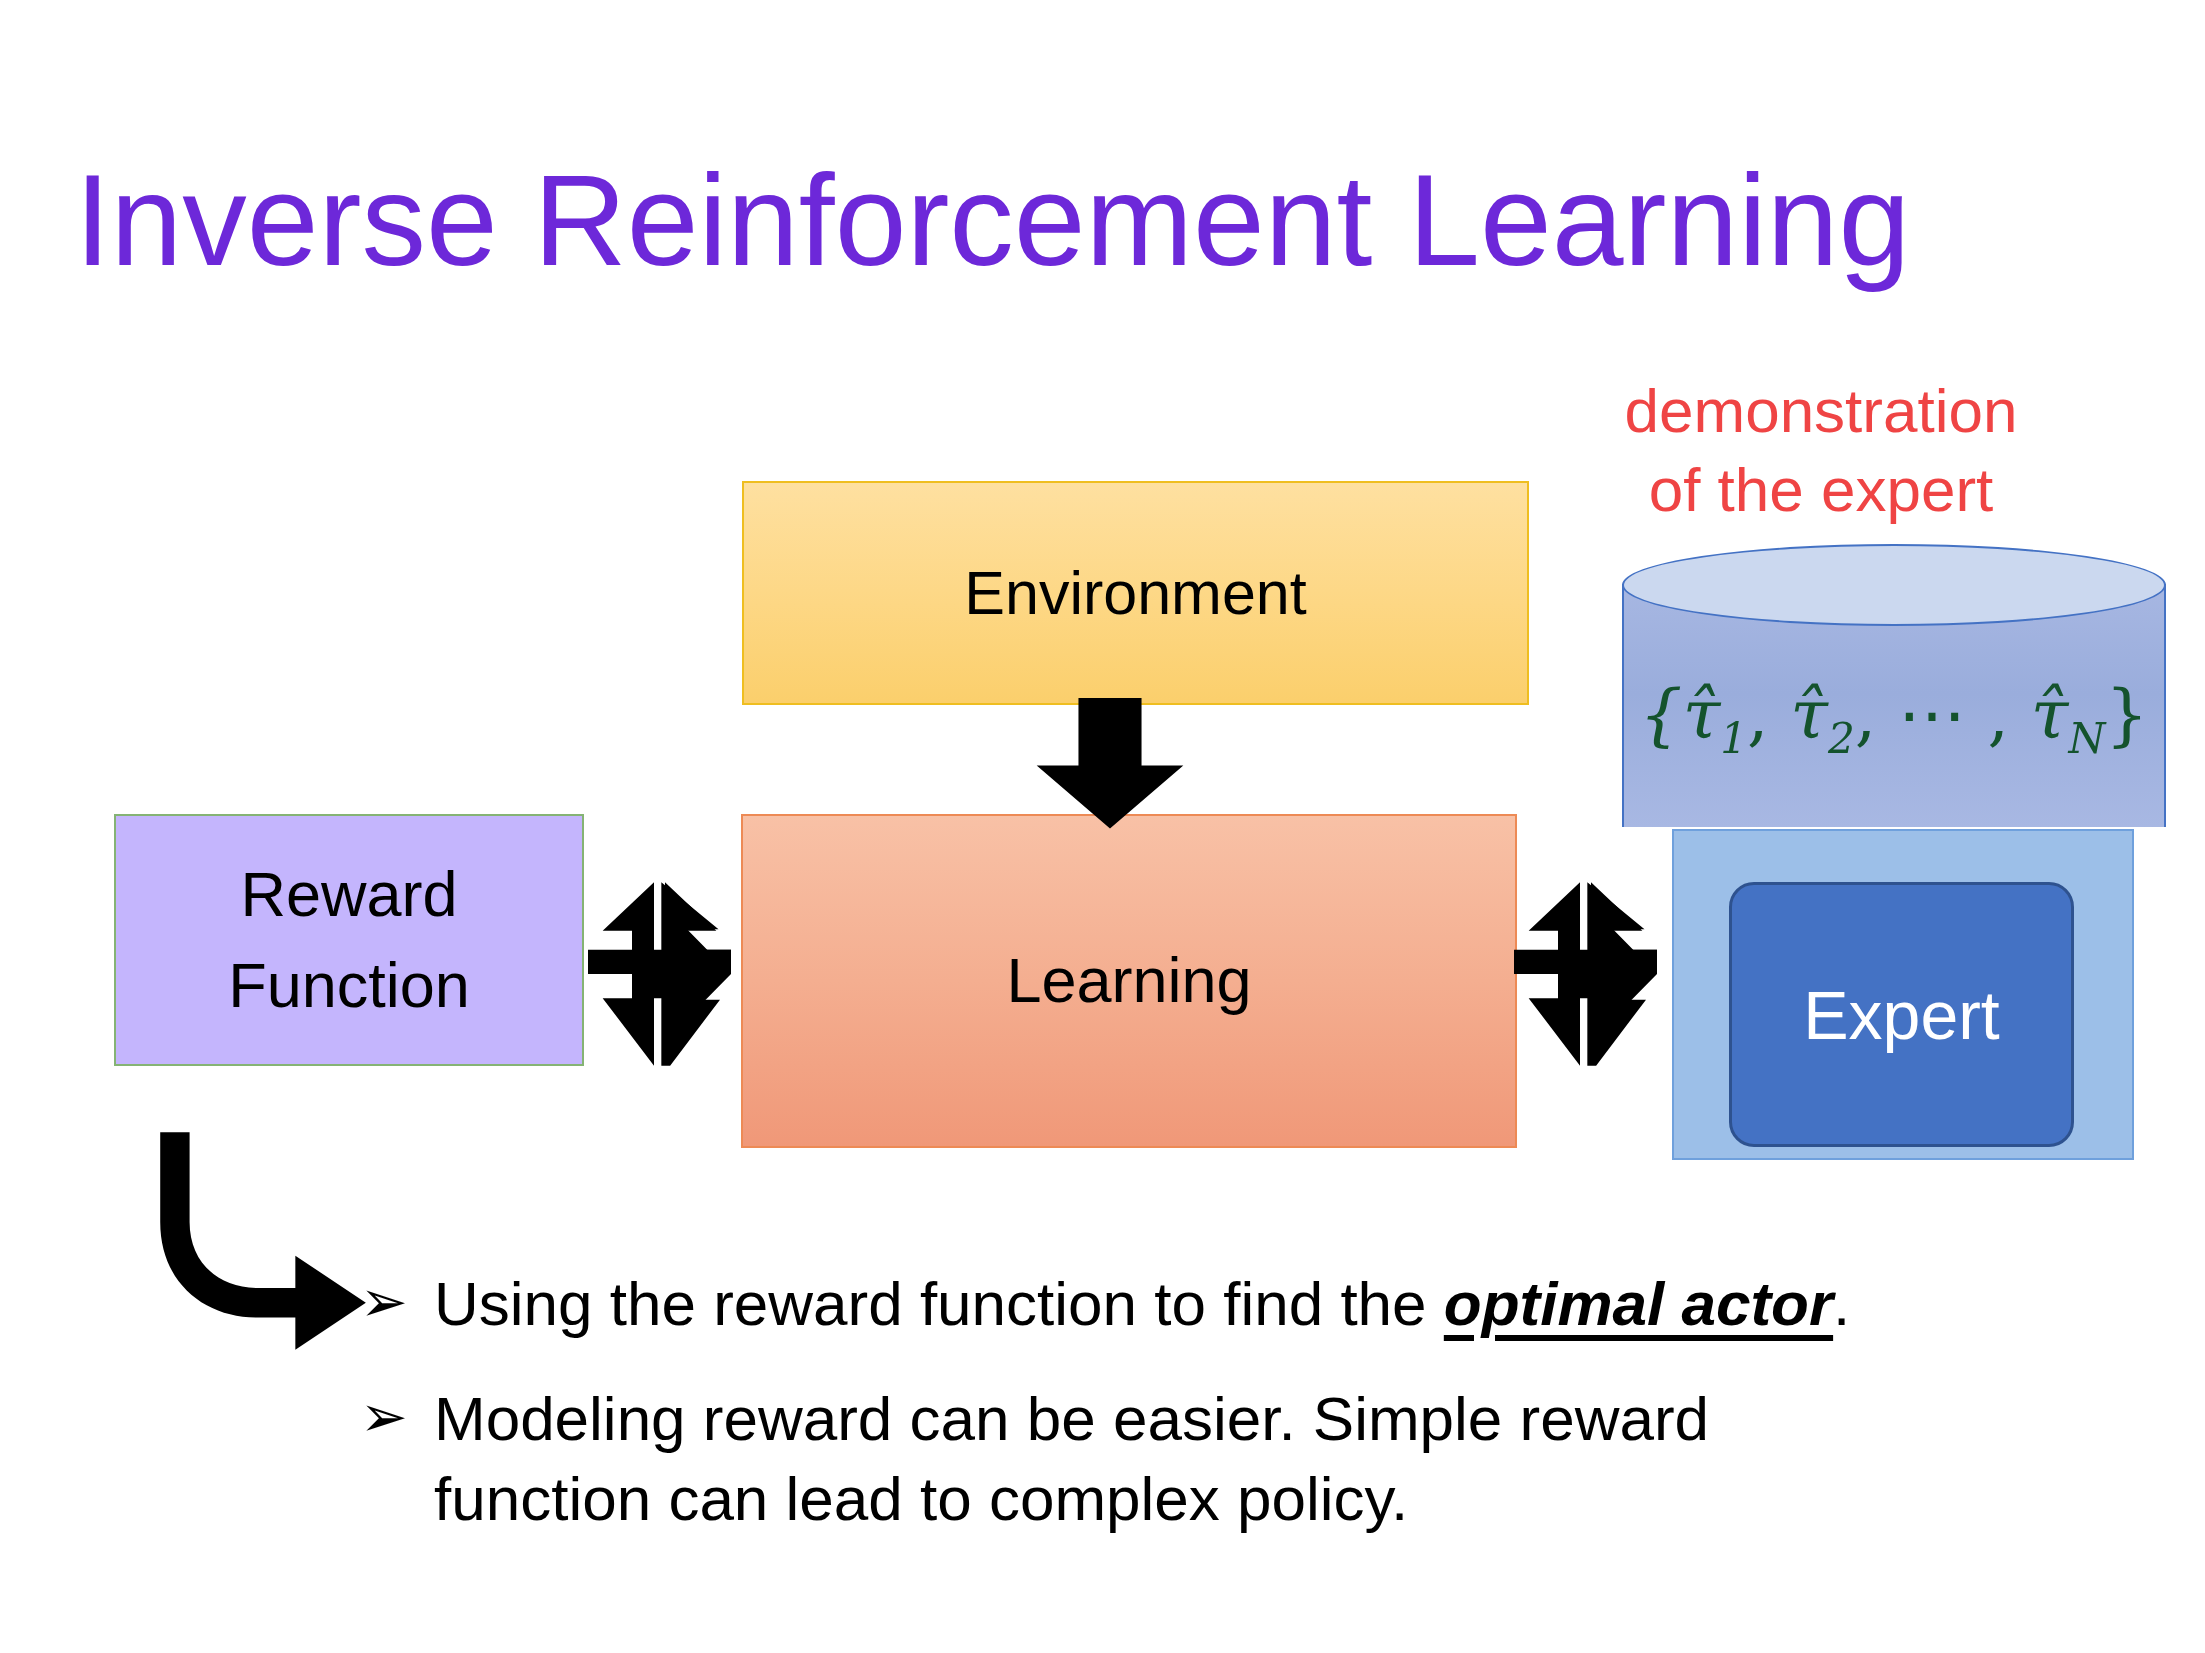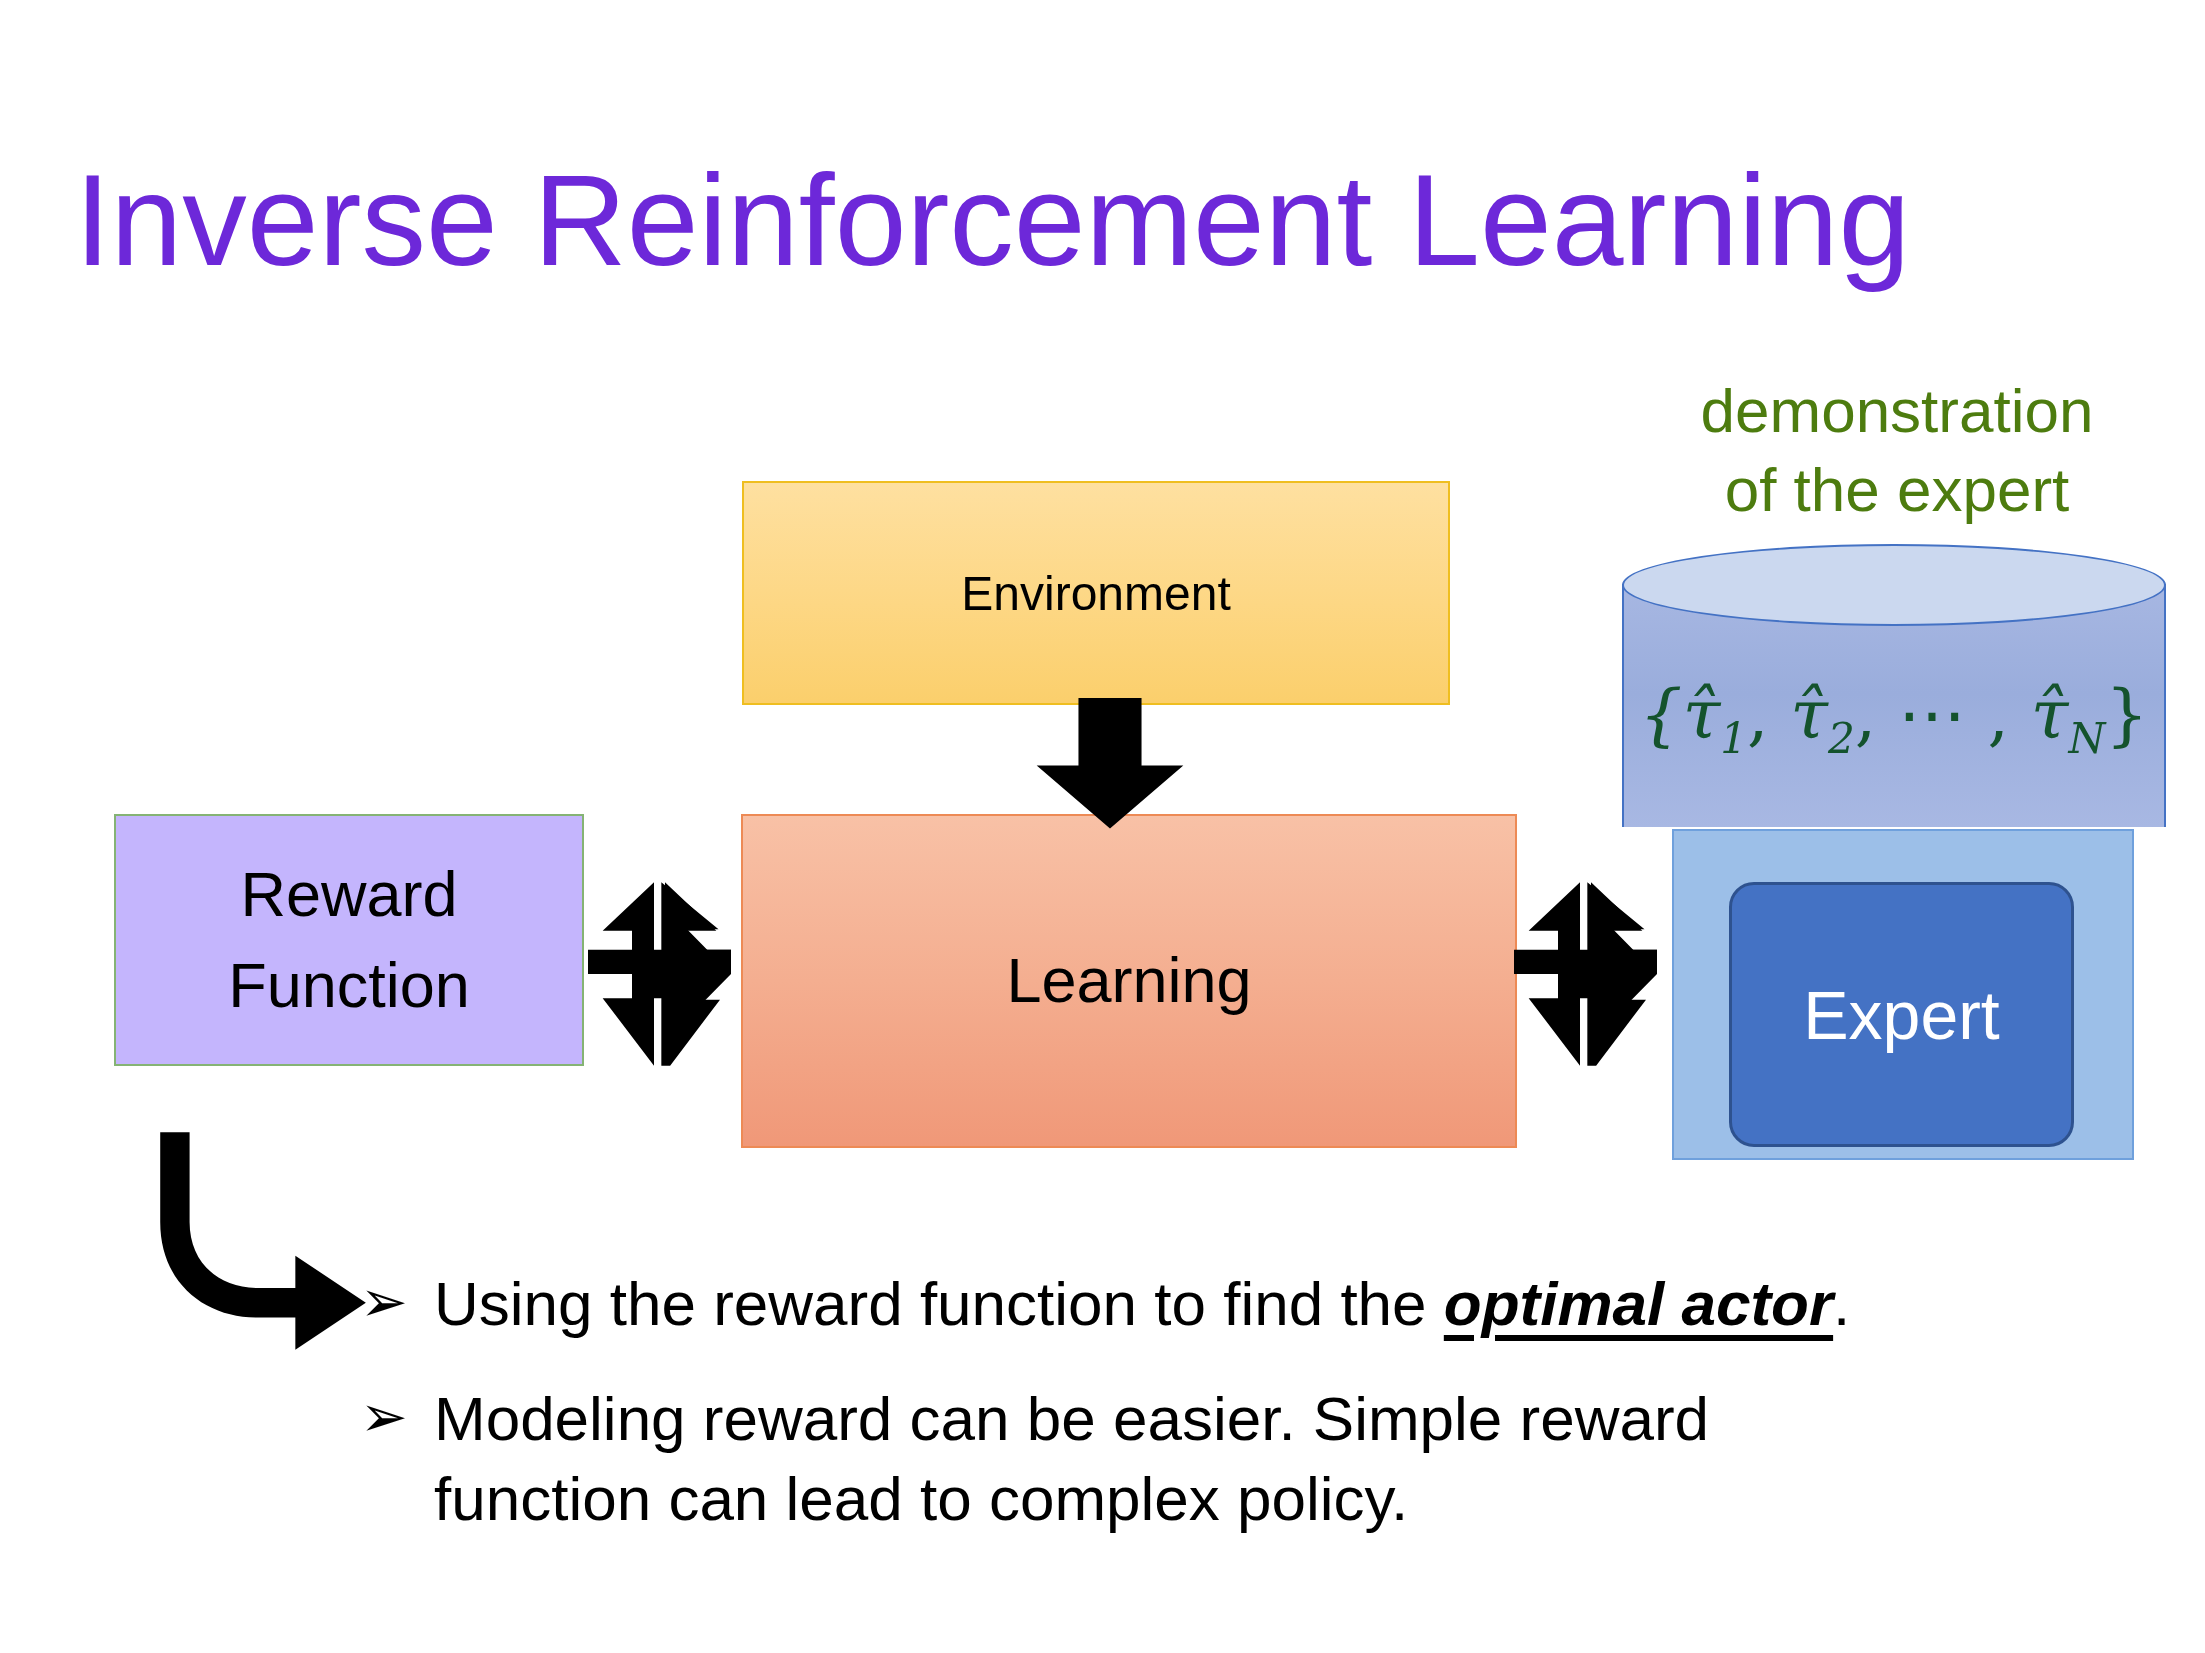--- a/index.html
+++ b/index.html
@@ -39,25 +39,25 @@
     display: flex;
     align-items: center;
     justify-content: center;
     text-align: center;
     color: #000000;
   }
 
   #env-box {
     left: 742px;
     top: 481px;
-    width: 708px;
+    width: 787px;
     height: 224px;
     background: linear-gradient(to bottom, #FEE0A0 0%, #FDD784 55%, #FBCF6C 100%);
     border: 2.9px solid #EFBE20;
-    font-size: 48px;
+    font-size: 61px;
   }
 
   #rl-box {
     left: 741px;
     top: 814px;
     width: 776px;
     height: 334px;
     background: linear-gradient(to bottom, #F8C1A6 0%, #F4AE90 50%, #F09878 100%);
     border: 2.9px solid #ED8A55;
     font-size: 63px;
@@ -72,27 +72,27 @@
     height: 252px;
     background: #c4b5fd;
     border: 2.2px solid #85B374;
     font-size: 63px;
     line-height: 1.45;
   }
 
   
   #demo-label {
     position: absolute;
-    left: 1625px;
+    left: 1549px;
     top: 371px;
     width: 544px;
     text-align: center;
     font-size: 62px;
     line-height: 1.28;
-    color: #4d7c0f;
+    color: #ef4444;
   }
 
   
   #expert-panel {
     position: absolute;
     left: 1672px;
     top: 829px;
     width: 462px;
     height: 331px;
     background: #9CBFE8;

